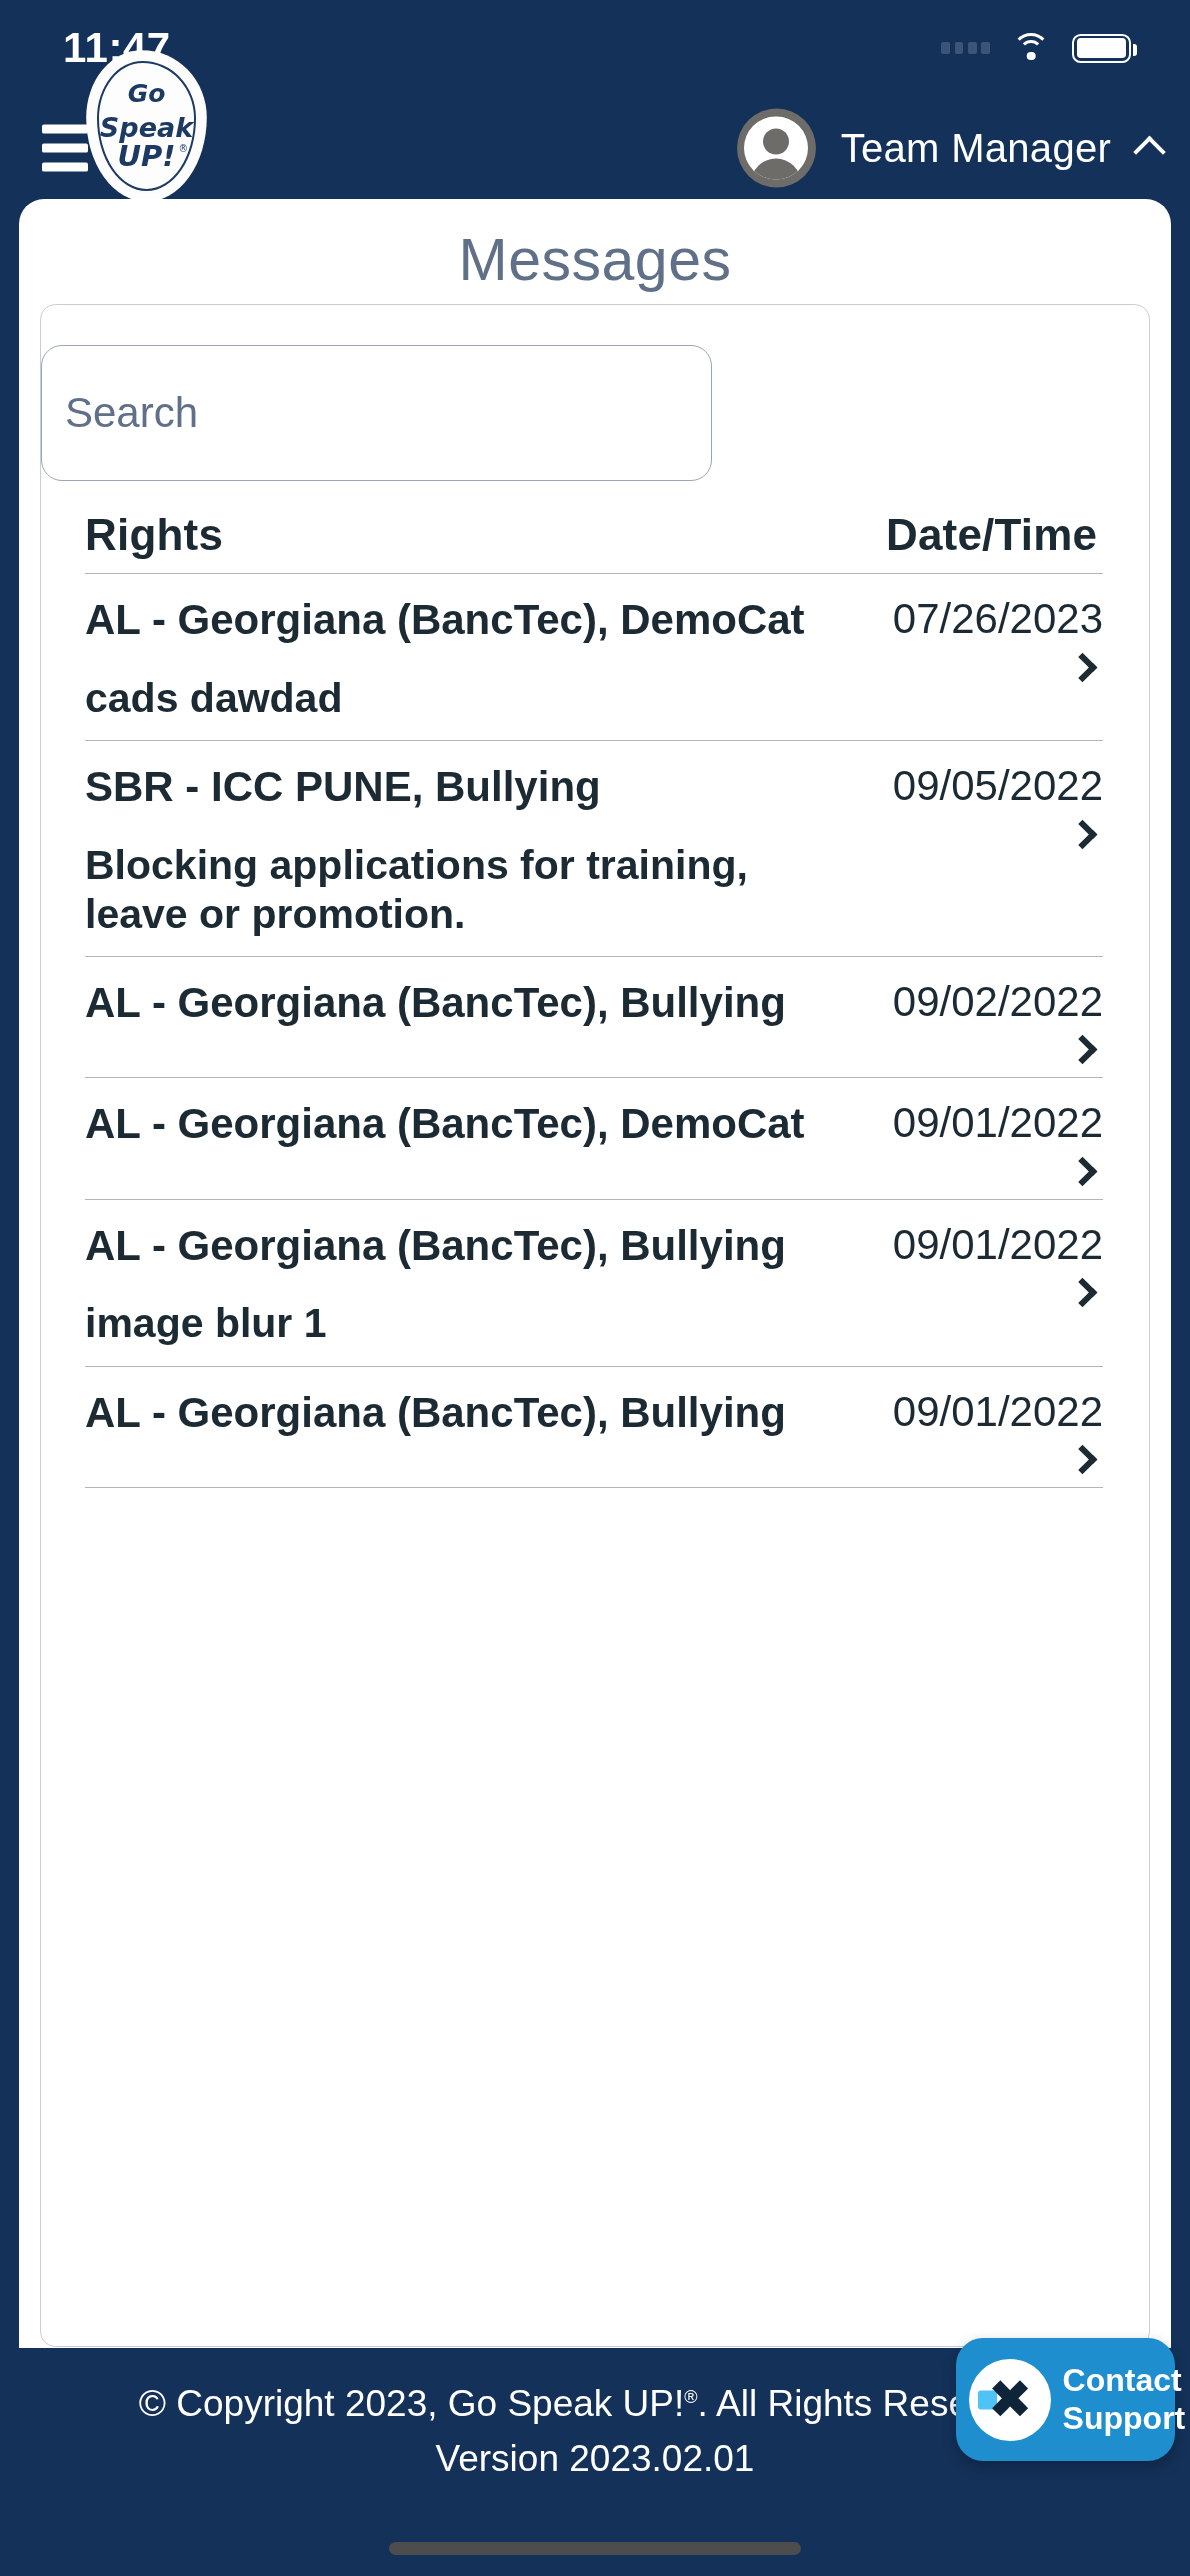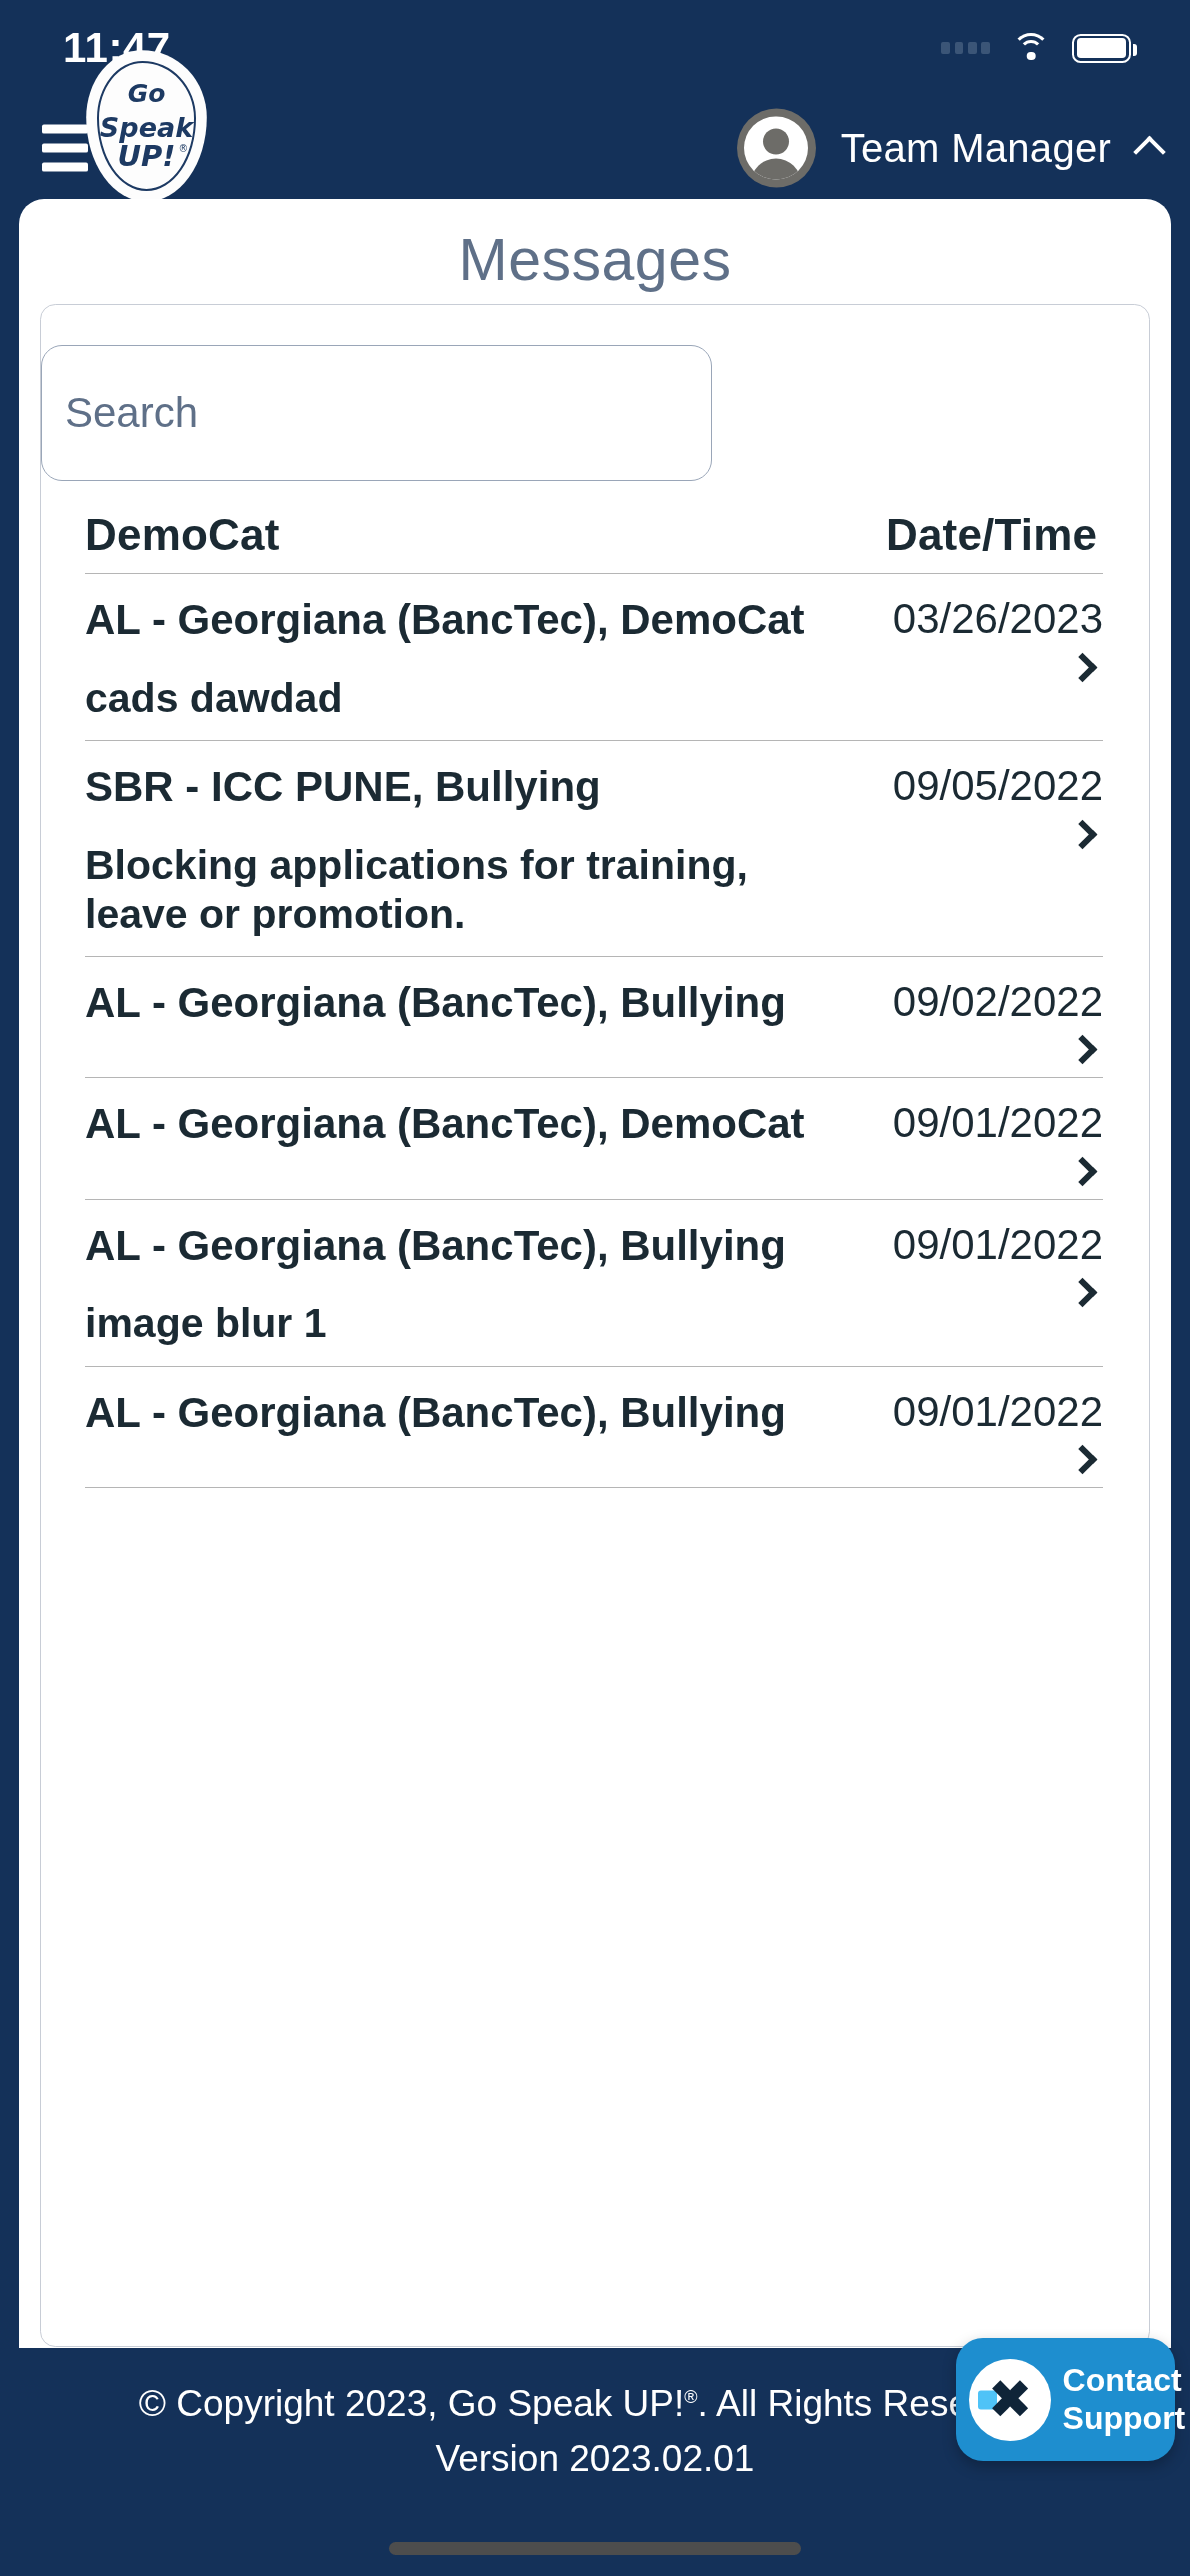--- a/index.html
+++ b/index.html
@@ -306,31 +306,31 @@
     <div class="page-title">Messages</div>
 
     <div class="panel">
 
       <div class="search-wrap">
         <input class="search-input" type="text" placeholder="Search" style="">
       </div>
 
       <div class="tbl">
         <div class="thead">
-          <div class="th">DemoCat</div>
+          <div class="th">Rights</div>
           <div class="th right">Date/Time</div>
         </div>
 
         <div class="row">
           <div class="row-left">
             <div class="row-title">AL - Georgiana (BancTec), DemoCat</div>
             <div class="row-preview">cads dawdad</div>
           </div>
           <div class="row-right">
-            <div class="row-date">03/26/2023</div>
+            <div class="row-date">07/26/2023</div>
             <div class="chev-right"></div>
           </div>
         </div>
 
         <div class="row">
           <div class="row-left">
             <div class="row-title">SBR - ICC PUNE, Bullying</div>
             <div class="row-preview">Blocking applications for training, leave or promotion.</div>
           </div>
           <div class="row-right">

